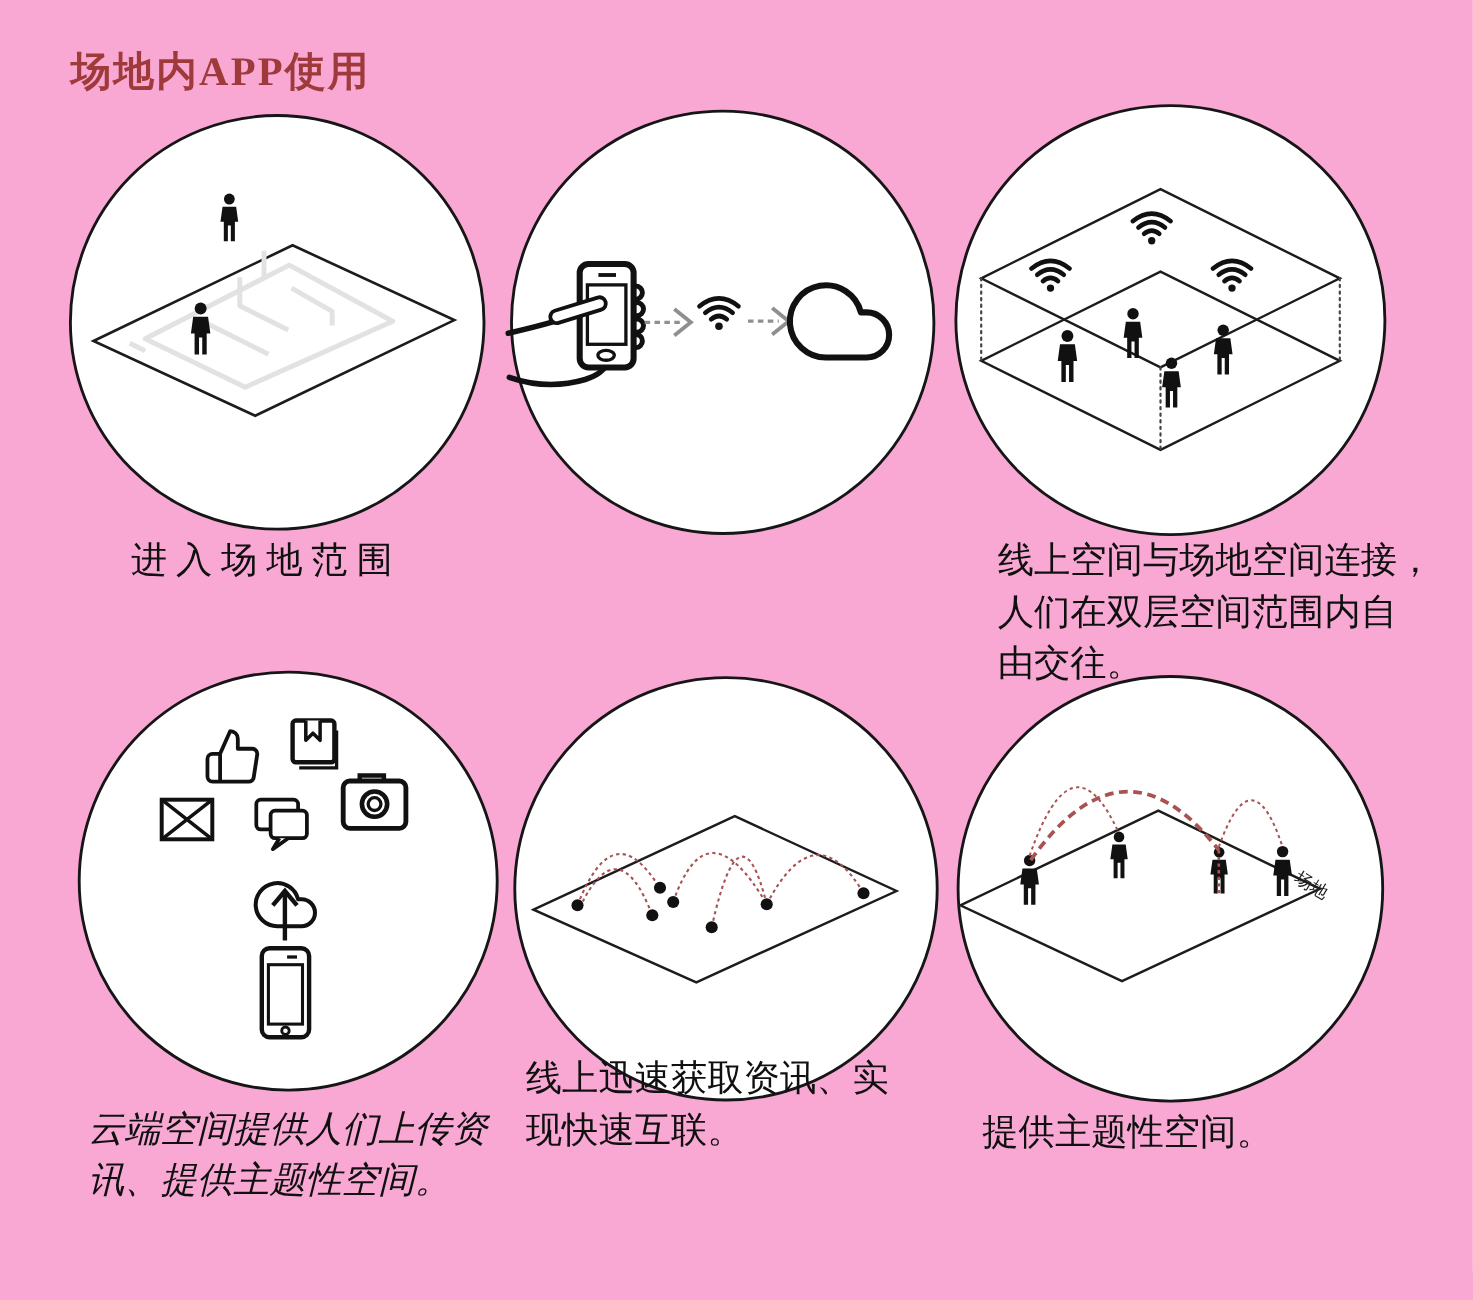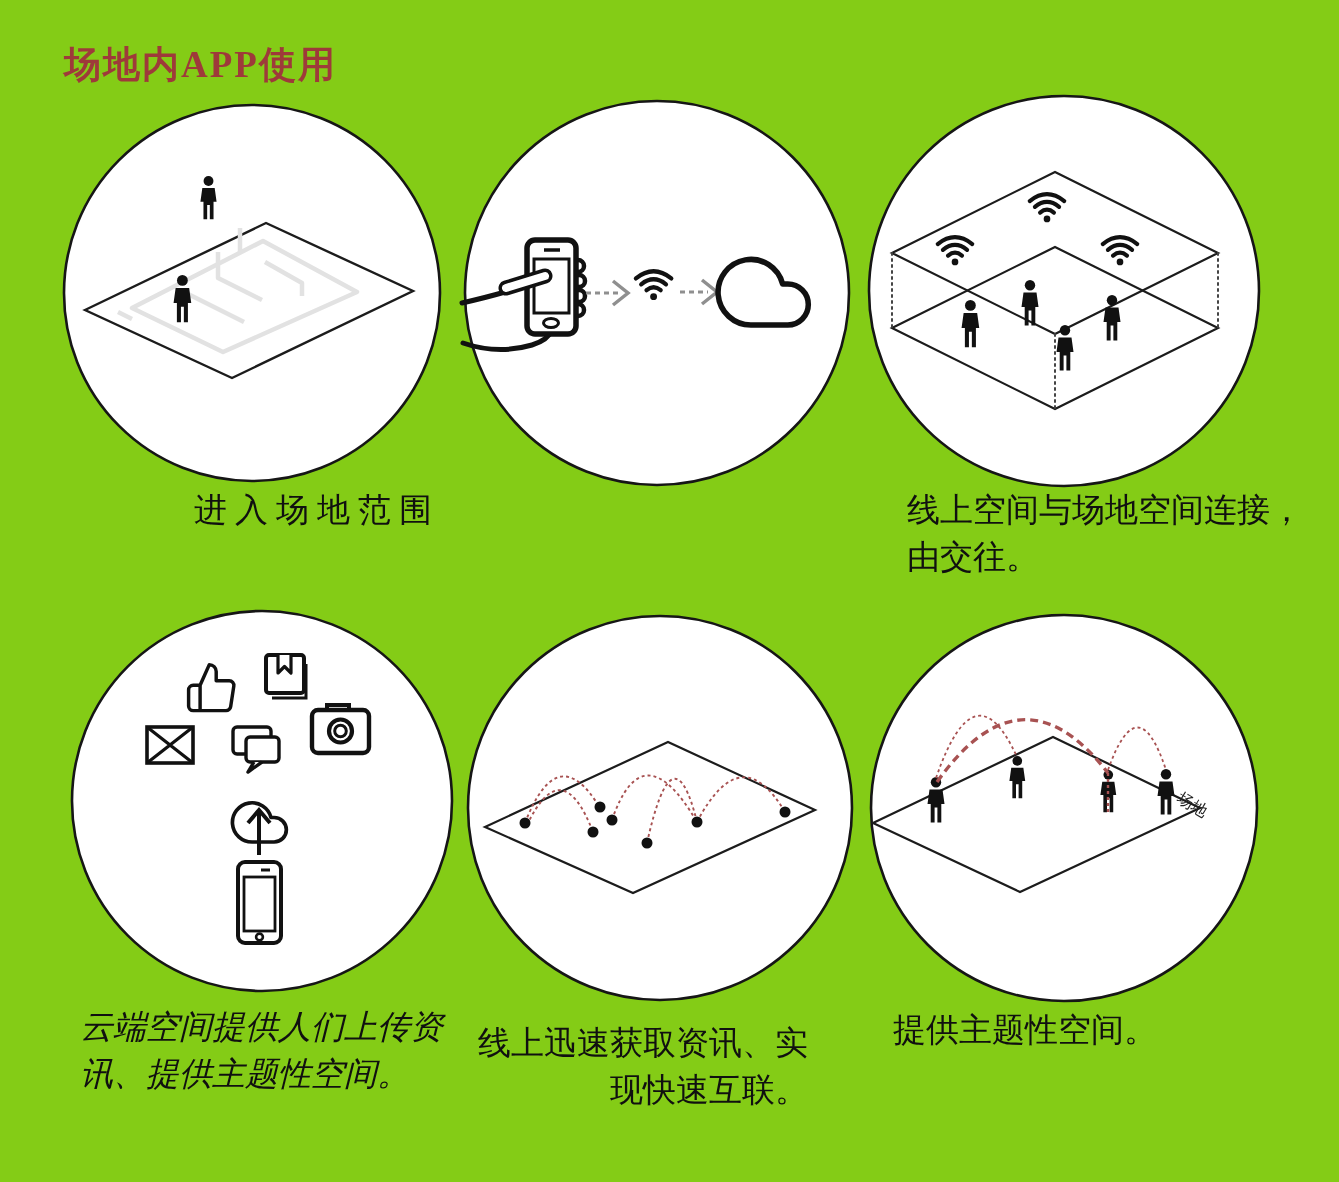--- a/index.html
+++ b/index.html
@@ -1,27 +1,27 @@
 <!DOCTYPE html>
 <html><head>
 <meta charset="utf-8">
 <style>
   html,body{margin:0;padding:0;background:#ffffff;}
-  .canvas{position:relative;width:1339px;height:1182px;background:#84cc16;overflow:hidden;
+  .canvas{position:relative;width:1339px;height:1182px;background:#f9a8d4;overflow:hidden;
           font-family:"Liberation Serif","DejaVu Serif",serif;color:#111;}
   .page-title{position:absolute;left:64px;top:40px;margin:0;font-size:37px;font-weight:700;
               letter-spacing:2px;color:#9e3a3a;}
   .artwork{position:absolute;left:0;top:0;width:1339px;height:1182px;}
   .caption{position:absolute;font-size:33px;line-height:47px;color:#101010;z-index:5;}
   .caption span{display:block;white-space:nowrap;}
-  .cap-1{left:104px;top:487px;width:336px;text-align:right;letter-spacing:8px;}
+  .cap-1{left:74px;top:487px;width:336px;text-align:center;letter-spacing:8px;}
   .cap-2{left:460px;top:487px;}
   .cap-3{left:862px;top:487px;margin-left:45px;}
   .cap-4{left:80px;top:1004px;font-style:italic;}
-  .cap-5{left:478px;top:1020px;text-align:right;}
+  .cap-5{left:478px;top:958px;}
   .cap-6{left:893px;top:1007px;}
 </style>
 </head>
 <body>
 
 <div class="canvas">
 
   <h1 class="page-title">场地内APP使用</h1>
 
   <svg class="artwork" viewBox="0 0 1339 1182" xmlns="http://www.w3.org/2000/svg">
@@ -176,20 +176,21 @@
       </g>
       <text x="1176" y="801" font-size="16" fill="#222" transform="rotate(31 1176 801)">场地</text>
     </g>
   </svg>
 
   <div class="caption cap-1">
     <span>进入场地范围</span>
   </div>
   <div class="caption cap-3">
     <span>线上空间与场地空间连接，</span>
+    <span>人们在双层空间范围内自</span>
     <span>由交往。</span>
   </div>
   <div class="caption cap-4">
     <span>云端空间提供人们上传资</span>
     <span>讯、提供主题性空间。</span>
   </div>
   <div class="caption cap-5">
     <span>线上迅速获取资讯、实</span>
     <span>现快速互联。</span>
   </div>

